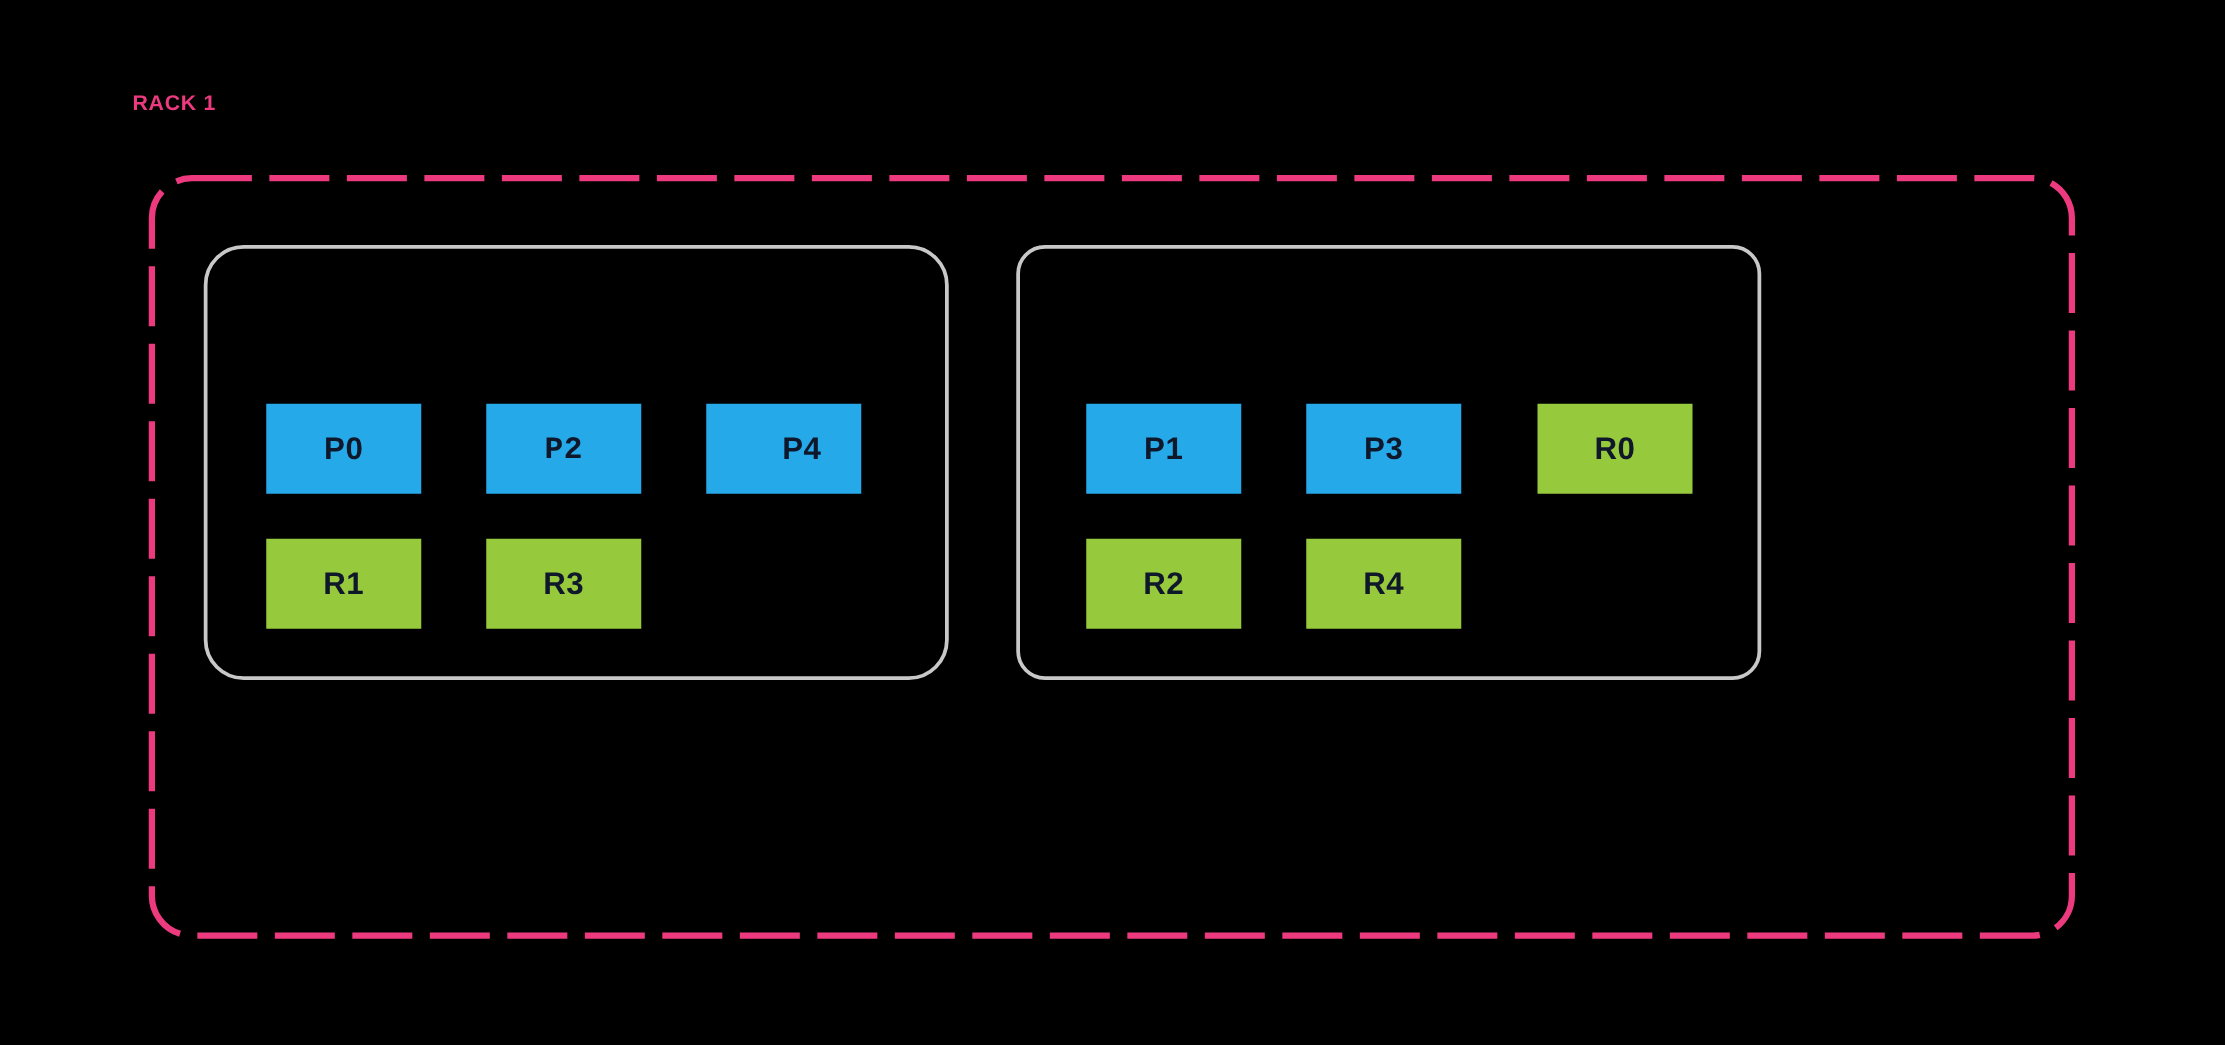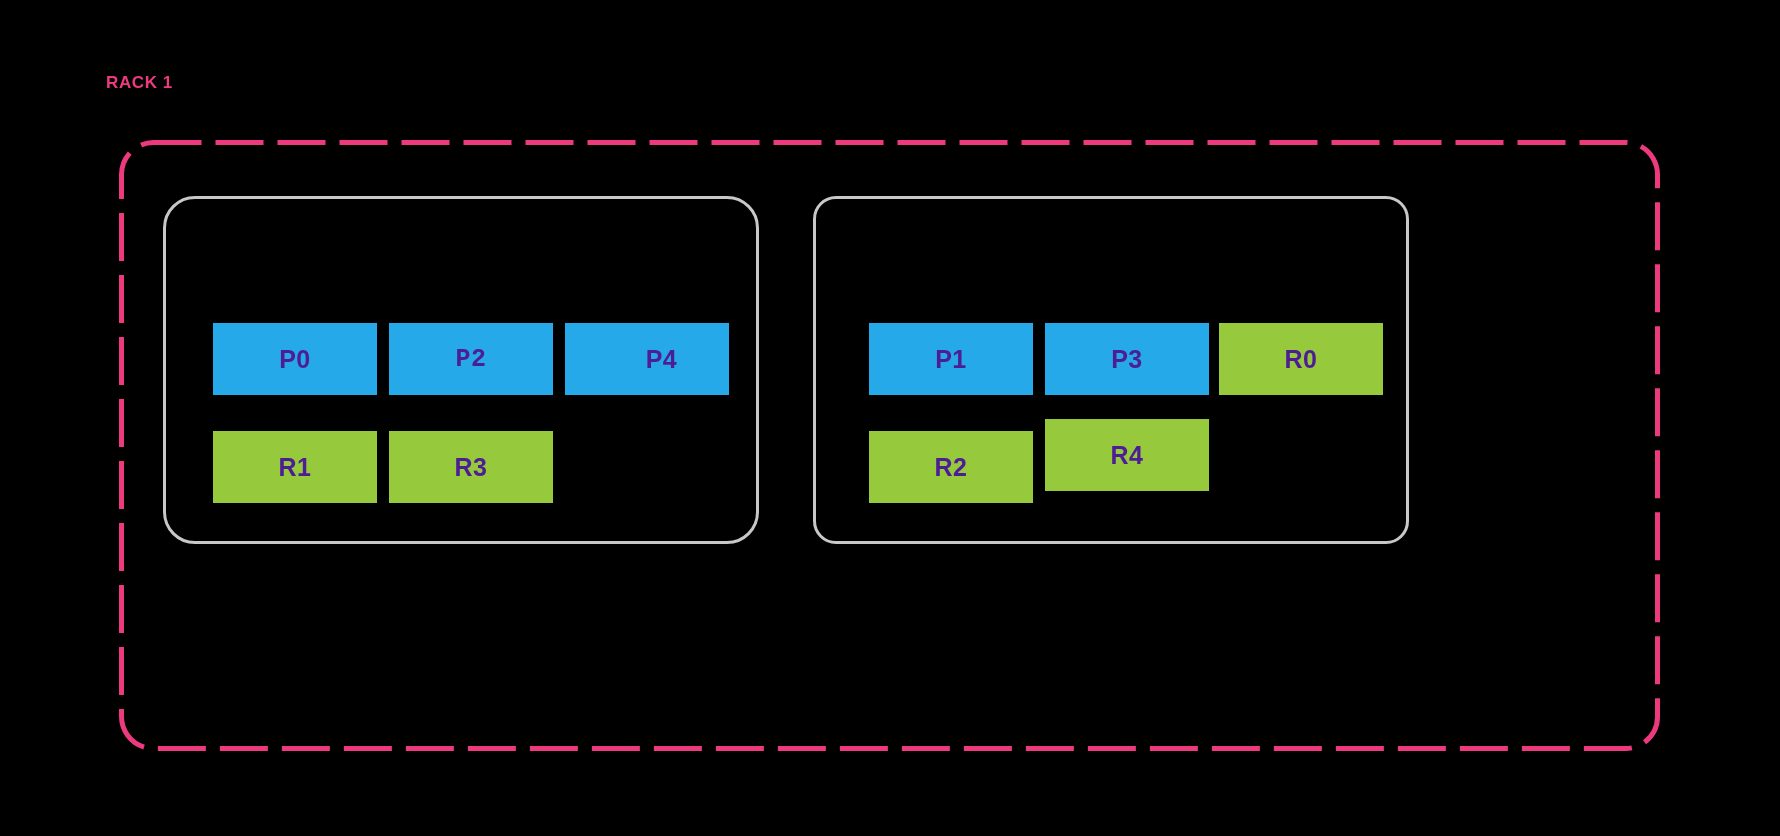--- a/index.html
+++ b/index.html
@@ -69,28 +69,28 @@
     top: 196px;
     width: 596px;
     height: 348px;
     border-radius: 23px;
   }
 
   
   .chip {
     position: absolute;
     box-sizing: border-box;
-    width: 164px;
+    width: 124px;
     height: 72px;
     display: flex;
     align-items: center;
     justify-content: center;
     font-size: 25px;
     font-weight: bold;
-    color: #4c1d95;
+    color: #0f172a;
     letter-spacing: 0.4px;
     line-height: 1;
     user-select: none;
   }
   .chip.primary { background: #26A9E8; }
   .chip.replica { background: #97C93D; }
 </style>
 </head>
 <body>
 
@@ -108,18 +108,18 @@
     <div class="chip primary" style="left:47px; top:124px;">P0</div>
     <div class="chip primary" style="left:223px; top:124px;font-family:Liberation Mono, monospace;">P2</div>
     <div class="chip primary" style="left:399px; top:124px;padding-left:29px;">P4</div>
     <div class="chip replica" style="left:47px; top:232px;">R1</div>
     <div class="chip replica" style="left:223px; top:232px;">R3</div>
   </div>
 
   <div class="node-box" id="node-box-right">
     <div class="chip primary" style="left:53px; top:124px;">P1</div>
     <div class="chip primary" style="left:229px; top:124px;">P3</div>
-    <div class="chip replica" style="left:403px; top:124px;">R0</div>
+    <div class="chip replica" style="left:414px; top:124px;">R0</div>
     <div class="chip replica" style="left:53px; top:232px;">R2</div>
-    <div class="chip replica" style="left:229px; top:220px;">R4</div>
+    <div class="chip replica" style="left:229px; top:232px;">R4</div>
   </div>
 
 </div>
 
 </body></html>

